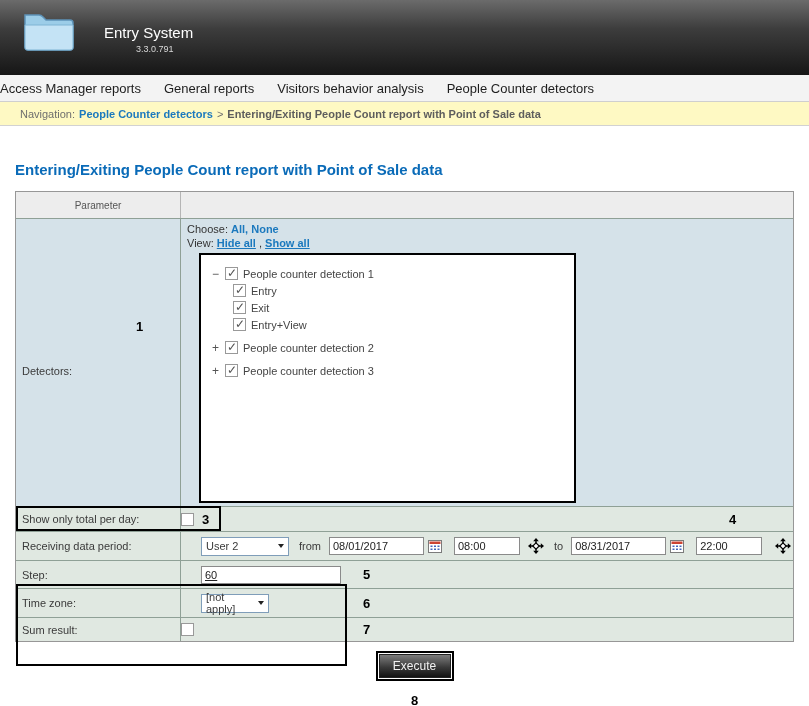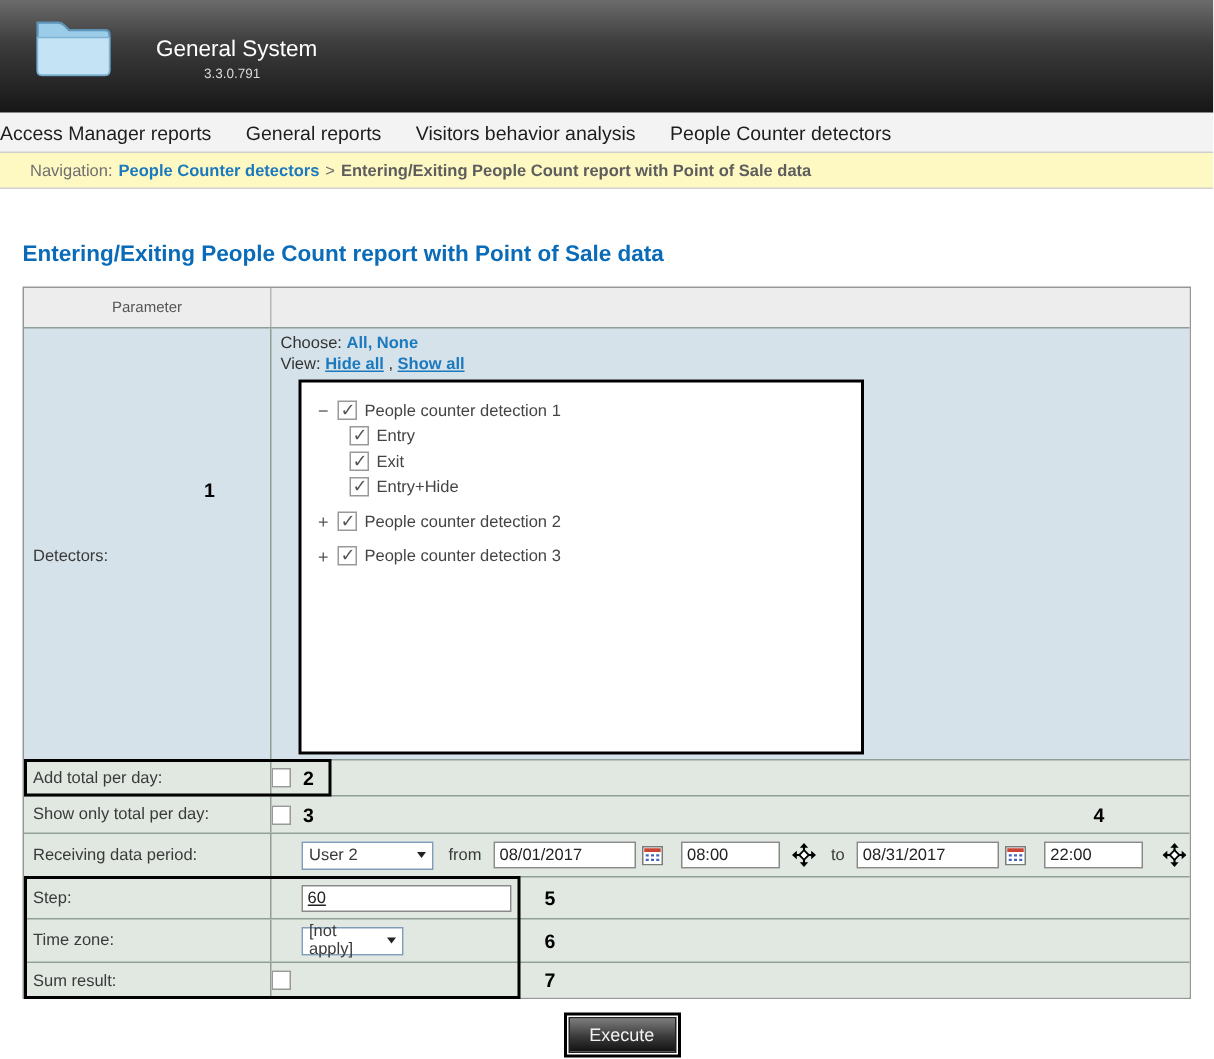--- a/index.html
+++ b/index.html
@@ -109,21 +109,21 @@
 
 <div class="page">
 
   <header class="app-header">
     <div class="logo">
       <svg width="54" height="46" viewBox="0 0 54 46">
         <path d="M3 8 h14 c2 0 3 1 4 2 l3 3 h24 c2 0 3 1 3 3 v24 c0 2 -1 3 -3 3 H6 c-2 0 -3 -1 -3 -3 Z" fill="#9ccde8" stroke="#5e93b8" stroke-width="1.5"></path>
         <path d="M3 18 h48 v22 c0 2 -1 3 -3 3 H6 c-2 0 -3 -1 -3 -3 Z" fill="#c4e3f5" stroke="#7fb4d4" stroke-width="1"></path>
       </svg>
     </div>
-    <div class="app-title">General System</div>
+    <div class="app-title">Entry System</div>
     <div class="app-version">3.3.0.791</div>
   </header>
 
   <nav class="tabbar">
     <span class="tab">Access Manager reports</span>
     <span class="tab">General reports</span>
     <span class="tab">Visitors behavior analysis</span>
     <span class="tab">People Counter detectors</span>
   </nav>
 
@@ -171,21 +171,21 @@
               <div class="tree-row">
                 <input type="checkbox" class="cb" checked="" style="">
                 <span>Entry</span>
               </div>
               <div class="tree-row">
                 <input type="checkbox" class="cb" checked="" style="">
                 <span>Exit</span>
               </div>
               <div class="tree-row">
                 <input type="checkbox" class="cb" checked="" style="">
-                <span>Entry+Hide</span>
+                <span>Entry+View</span>
               </div>
             </div>
           </div>
           <div class="tree-group">
             <div class="tree-row">
               <span class="expander">+</span>
               <input type="checkbox" class="cb" checked="" style="">
               <span>People counter detection 2</span>
             </div>
           </div>
@@ -193,29 +193,20 @@
             <div class="tree-row">
               <span class="expander">+</span>
               <input type="checkbox" class="cb" checked="" style="">
               <span>People counter detection 3</span>
             </div>
           </div>
         </div>
       </div>
     </div>
 
-    <div class="row simple add-total">
-      <div class="label-cell">
-        <span>Add total per day:</span>
-      </div>
-      <div class="value-cell">
-        <input type="checkbox" class="cb cb-indent" style="">
-        <span class="annot annot-after">2</span>
-      </div>
-    </div>
 
     <div class="row simple show-only">
       <div class="label-cell">
         <span>Show only total per day:</span>
       </div>
       <div class="value-cell">
         <input type="checkbox" class="cb cb-indent" style="">
         <span class="annot annot-after">3</span>
         <span class="annot annot-4">4</span>
       </div>

